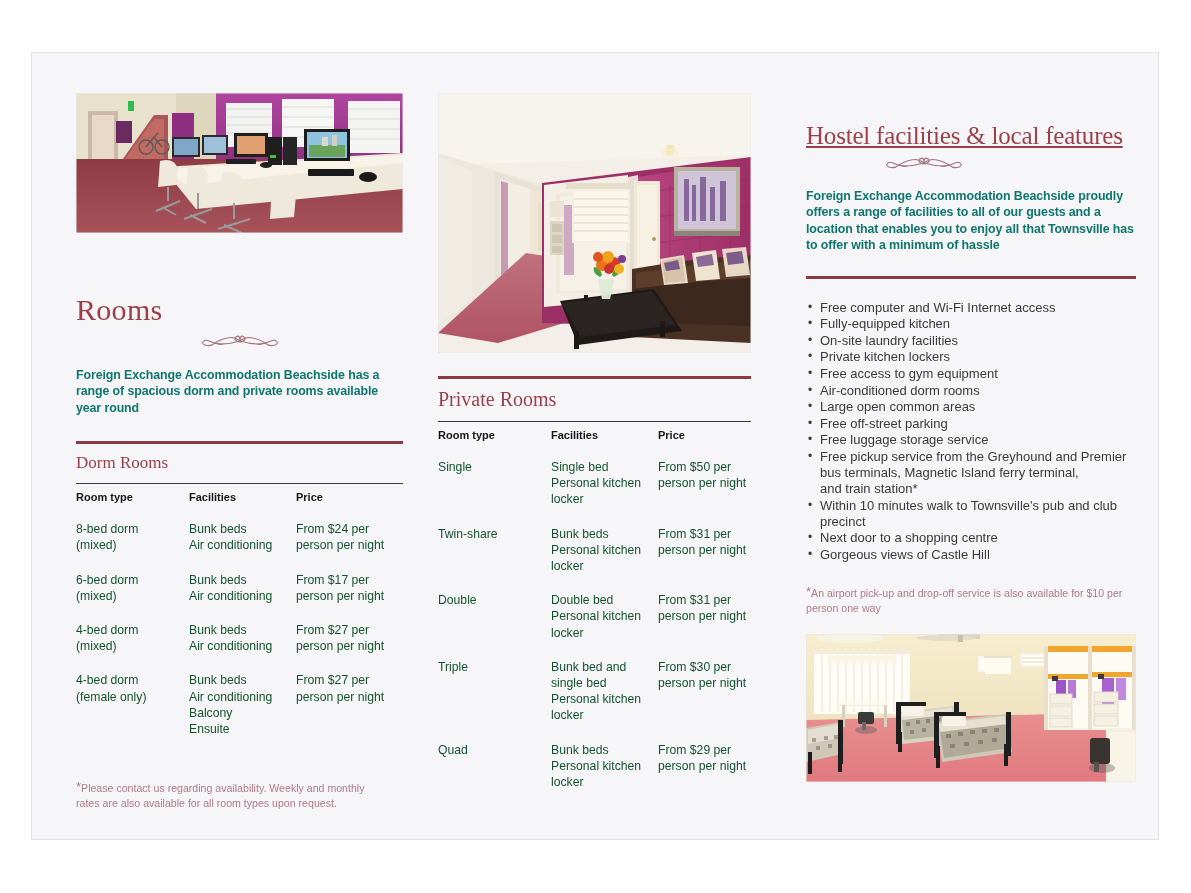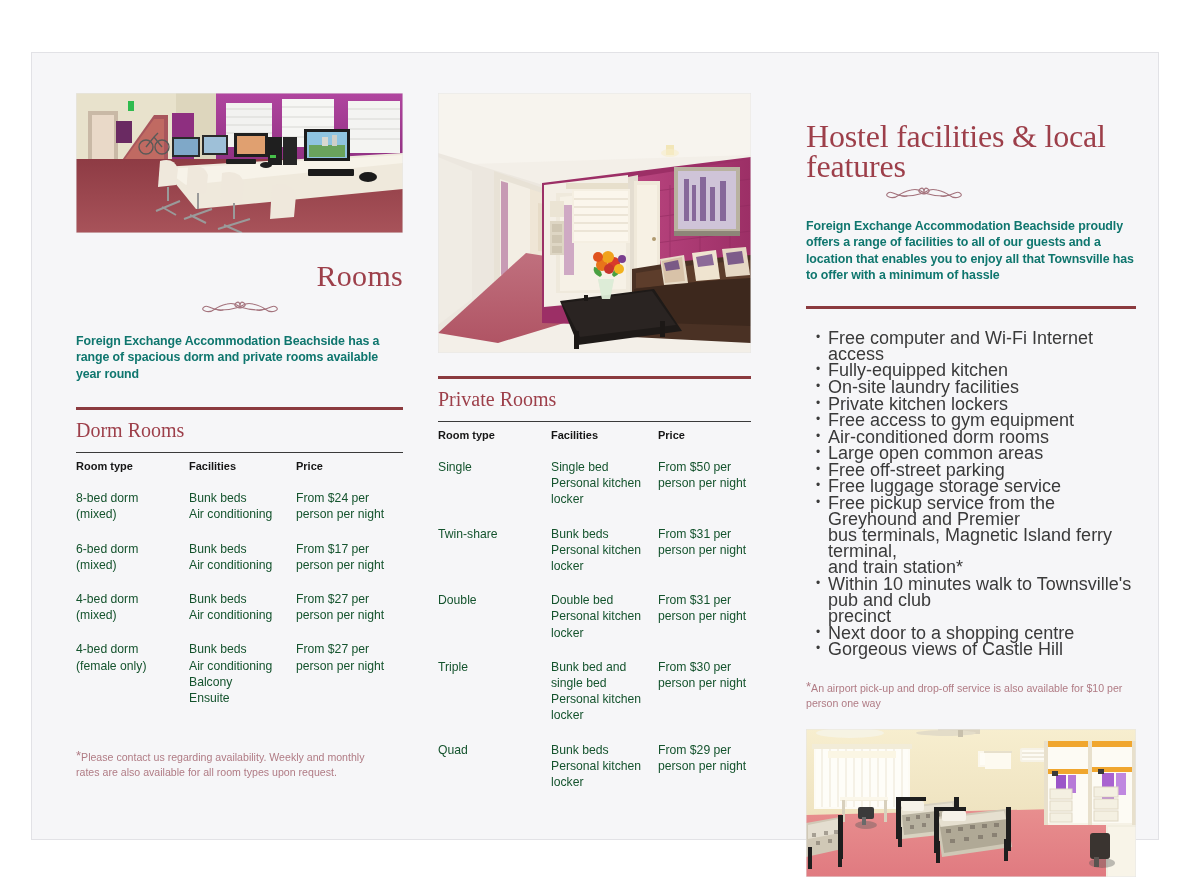--- a/index.html
+++ b/index.html
@@ -46,22 +46,22 @@
   table.rooms td{
     vertical-align:top;padding:10px 0 8px 0;line-height:16.2px;
     color:#14532d;
   }
   table.rooms td .line{display:block;}
   .c1{width:113px;}
   .c2{width:107px;}
   .c3{width:auto;}
   
   ul.features{
-    list-style:none;margin:8px;padding:0;
-    font-size:18px;line-height:16.1px;color:#3a3a3a;
+    list-style:none;margin:0;padding:0;
+    font-size:13px;line-height:16.1px;color:#3a3a3a;
   }
   ul.features li{
     position:relative;padding-left:14px;margin:0 0 0.5px 0;
   }
   ul.features li:before{
     content:"\2022";position:absolute;left:2px;top:-1px;
     color:#3a3a3a;font-size:12px;
   }
   ul.features li .sub{display:block;}
 </style>
@@ -146,38 +146,38 @@
         <rect x="40" y="28" width="16" height="22" fill="#6a2a62"></rect>
         <g stroke="#5a5a58" stroke-width="1.4" fill="none">
           <circle cx="70" cy="54" r="7"></circle>
             <circle cx="86" cy="54" r="7"></circle>
           <path d="M70 54 l8 -10 l8 10 M78 44 l4 -4"></path>
         </g>
         <rect x="0" y="0" width="327" height="140" fill="none" stroke="#e6e6e6" stroke-width="1"></rect>
       </svg>
     </div>
 
-    <div style="margin-top:26px;text-align:right;">
+    <div style="margin-top:60px;text-align:left;">
       <div class="serif-head" style="font-size:30px;letter-spacing:.3px;">Rooms</div>
       <svg class="ornament" width="76" height="16" viewBox="0 0 76 16">
         <g fill="none" stroke="#a4737d" stroke-width="1.1" stroke-linecap="round">
           <path d="M38 8 q-6 -5 -13 -3 q-8 2 -12 5 q-5 4 -10 2 q-3 -1 -2 -3 q2 -3 6 -1 q6 3 12 3 q9 0 19 -3"></path>
           <path d="M38 8 q6 -5 13 -3 q8 2 12 5 q5 4 10 2 q3 -1 2 -3 q-2 -3 -6 -1 q-6 3 -12 3 q-9 0 -19 -3"></path>
           <path d="M34 4 q4 -3 4 4 q0 -7 4 -4 q3 2 -1 4 q-3 2 -3 0 q0 2 -3 0 q-4 -2 -1 -4"></path>
           <path d="M14 10 q3 2 7 1 M62 10 q-3 2 -7 1"></path>
         </g>
       </svg>
     </div>
 
     <div class="intro" style="margin-top:18px;width:318px;">
       <span>Foreign Exchange Accommodation Beachside has a range of spacious dorm and private rooms available year round</span>
     </div>
 
     <div class="rule-thick" style="margin-top:25px;"></div>
-    <div class="serif-head" style="font-size:20px;margin-top:9px;">Dorm Rooms</div>
+    <div class="serif-head" style="font-size:17px;margin-top:9px;">Dorm Rooms</div>
     <div class="rule-thin-dark" style="margin-top:10px;"></div>
 
     <table class="rooms">
       <thead>
         <tr>
           <th class="c1">Room type</th>
           <th class="c2">Facilities</th>
           <th class="c3">Price</th>
         </tr>
       </thead>
@@ -456,21 +456,21 @@
               <span class="line">From $29 per</span>
               <span class="line">person per night</span>
             </td>
           </tr>
         </tbody>
     </table>
   </div>
 
   <div style="position:absolute;left:774px;top:68px;width:332px;">
 
-    <div class="serif-head" style="font-size:32px;letter-spacing:-.2px;line-height:30px;">Hostel facilities &amp; local features</div>
+    <div class="serif-head" style="font-size:25px;letter-spacing:-.2px;line-height:30px;text-decoration:underline;">Hostel facilities &amp; local features</div>
 
     <svg class="ornament" width="76" height="16" viewBox="0 0 76 16" style="margin:4px 0 0 80px;">
       <g fill="none" stroke="#a4737d" stroke-width="1.1" stroke-linecap="round">
         <path d="M38 8 q-6 -5 -13 -3 q-8 2 -12 5 q-5 4 -10 2 q-3 -1 -2 -3 q2 -3 6 -1 q6 3 12 3 q9 0 19 -3"></path>
         <path d="M38 8 q6 -5 13 -3 q8 2 12 5 q5 4 10 2 q3 -1 2 -3 q-2 -3 -6 -1 q-6 3 -12 3 q-9 0 -19 -3"></path>
         <path d="M34 4 q4 -3 4 4 q0 -7 4 -4 q3 2 -1 4 q-3 2 -3 0 q0 2 -3 0 q-4 -2 -1 -4"></path>
         <path d="M14 10 q3 2 7 1 M62 10 q-3 2 -7 1"></path>
       </g>
     </svg>
 

